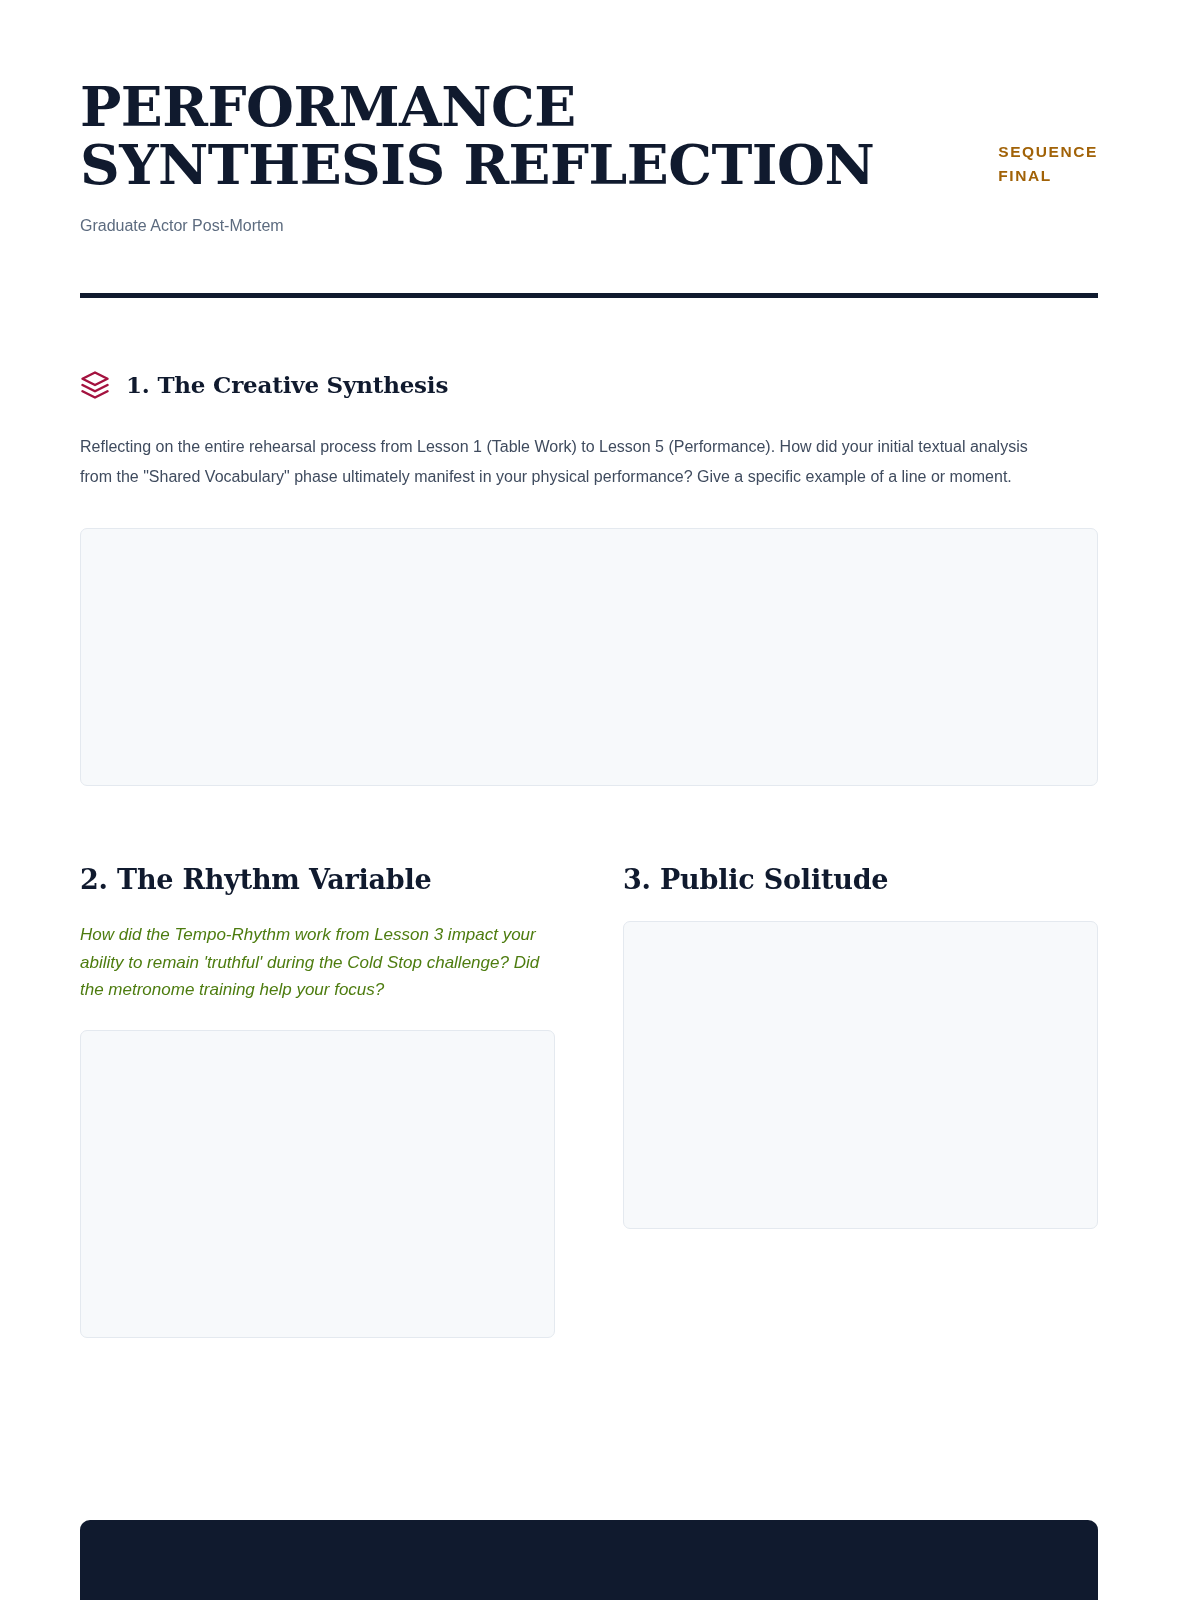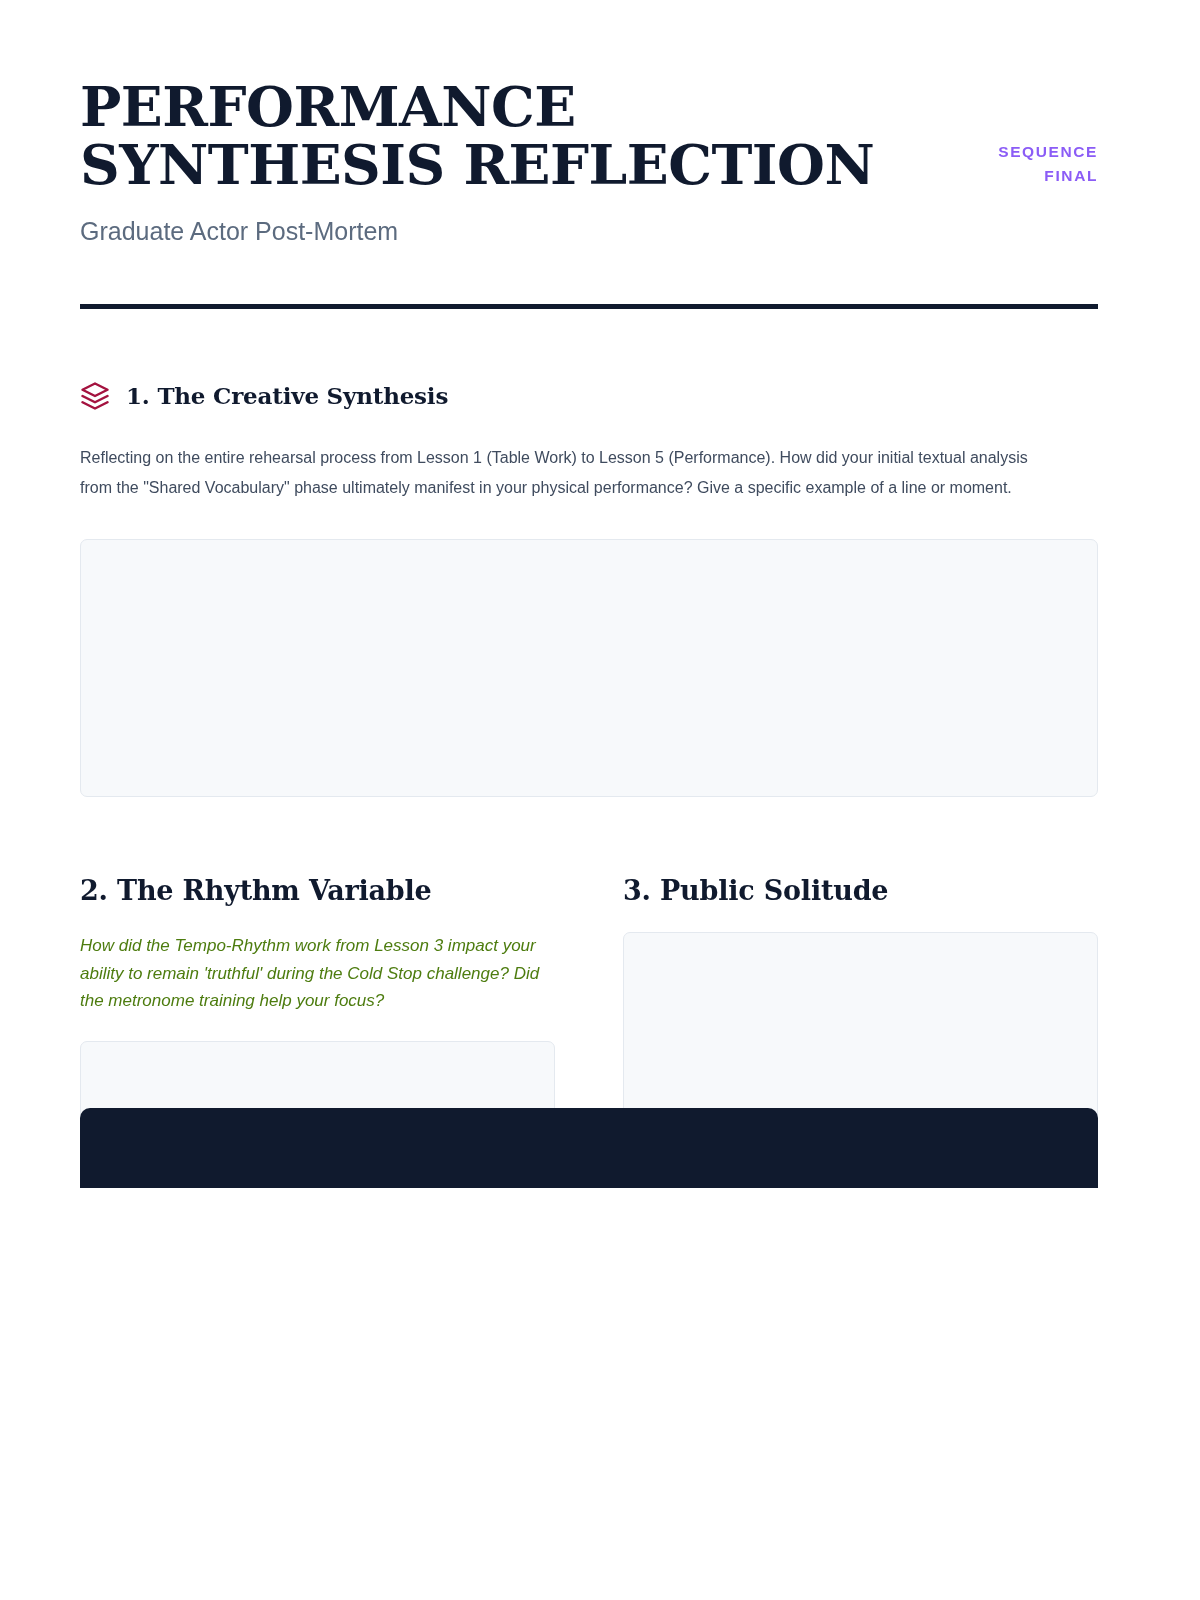--- a/index.html
+++ b/index.html
@@ -7,21 +7,21 @@
     margin: 0;
     padding: 0;
     background: #ffffff;
     width: 1200px;
     height: 1600px;
     font-family: "Liberation Sans", sans-serif;
   }
   .page {
     position: relative;
     width: 1200px;
-    height: 1188px;
+    height: 1600px;
     background: #ffffff;
     overflow: hidden;
   }
   .content {
     padding: 78px 102px 0 80px;
   }
 
   
   .header-row {
     display: flex;
@@ -34,31 +34,30 @@
     font-weight: bold;
     font-size: 55px;
     line-height: 1.06;
     letter-spacing: -0.5px;
     color: #101a2e;
     margin: 0;
     text-transform: uppercase;
   }
   .doc-subtitle {
     font-family: "Liberation Sans", sans-serif;
-    font-size: 25px;
+    font-size: 16px;
     color: #5c6b7f;
     margin: 22px 0 0 0;
     font-weight: 400;
   }
   .badge {
-    text-align: right;
     font-size: 15.5px;
     font-weight: bold;
     letter-spacing: 1.6px;
-    color: #8b5cf6;
+    color: #a16207;
     line-height: 1.55;
     padding-top: 62px;
     white-space: pre-line;
   }
   .rule {
     height: 5px;
     background: #101a2e;
     margin-top: 58px;
   }
 

